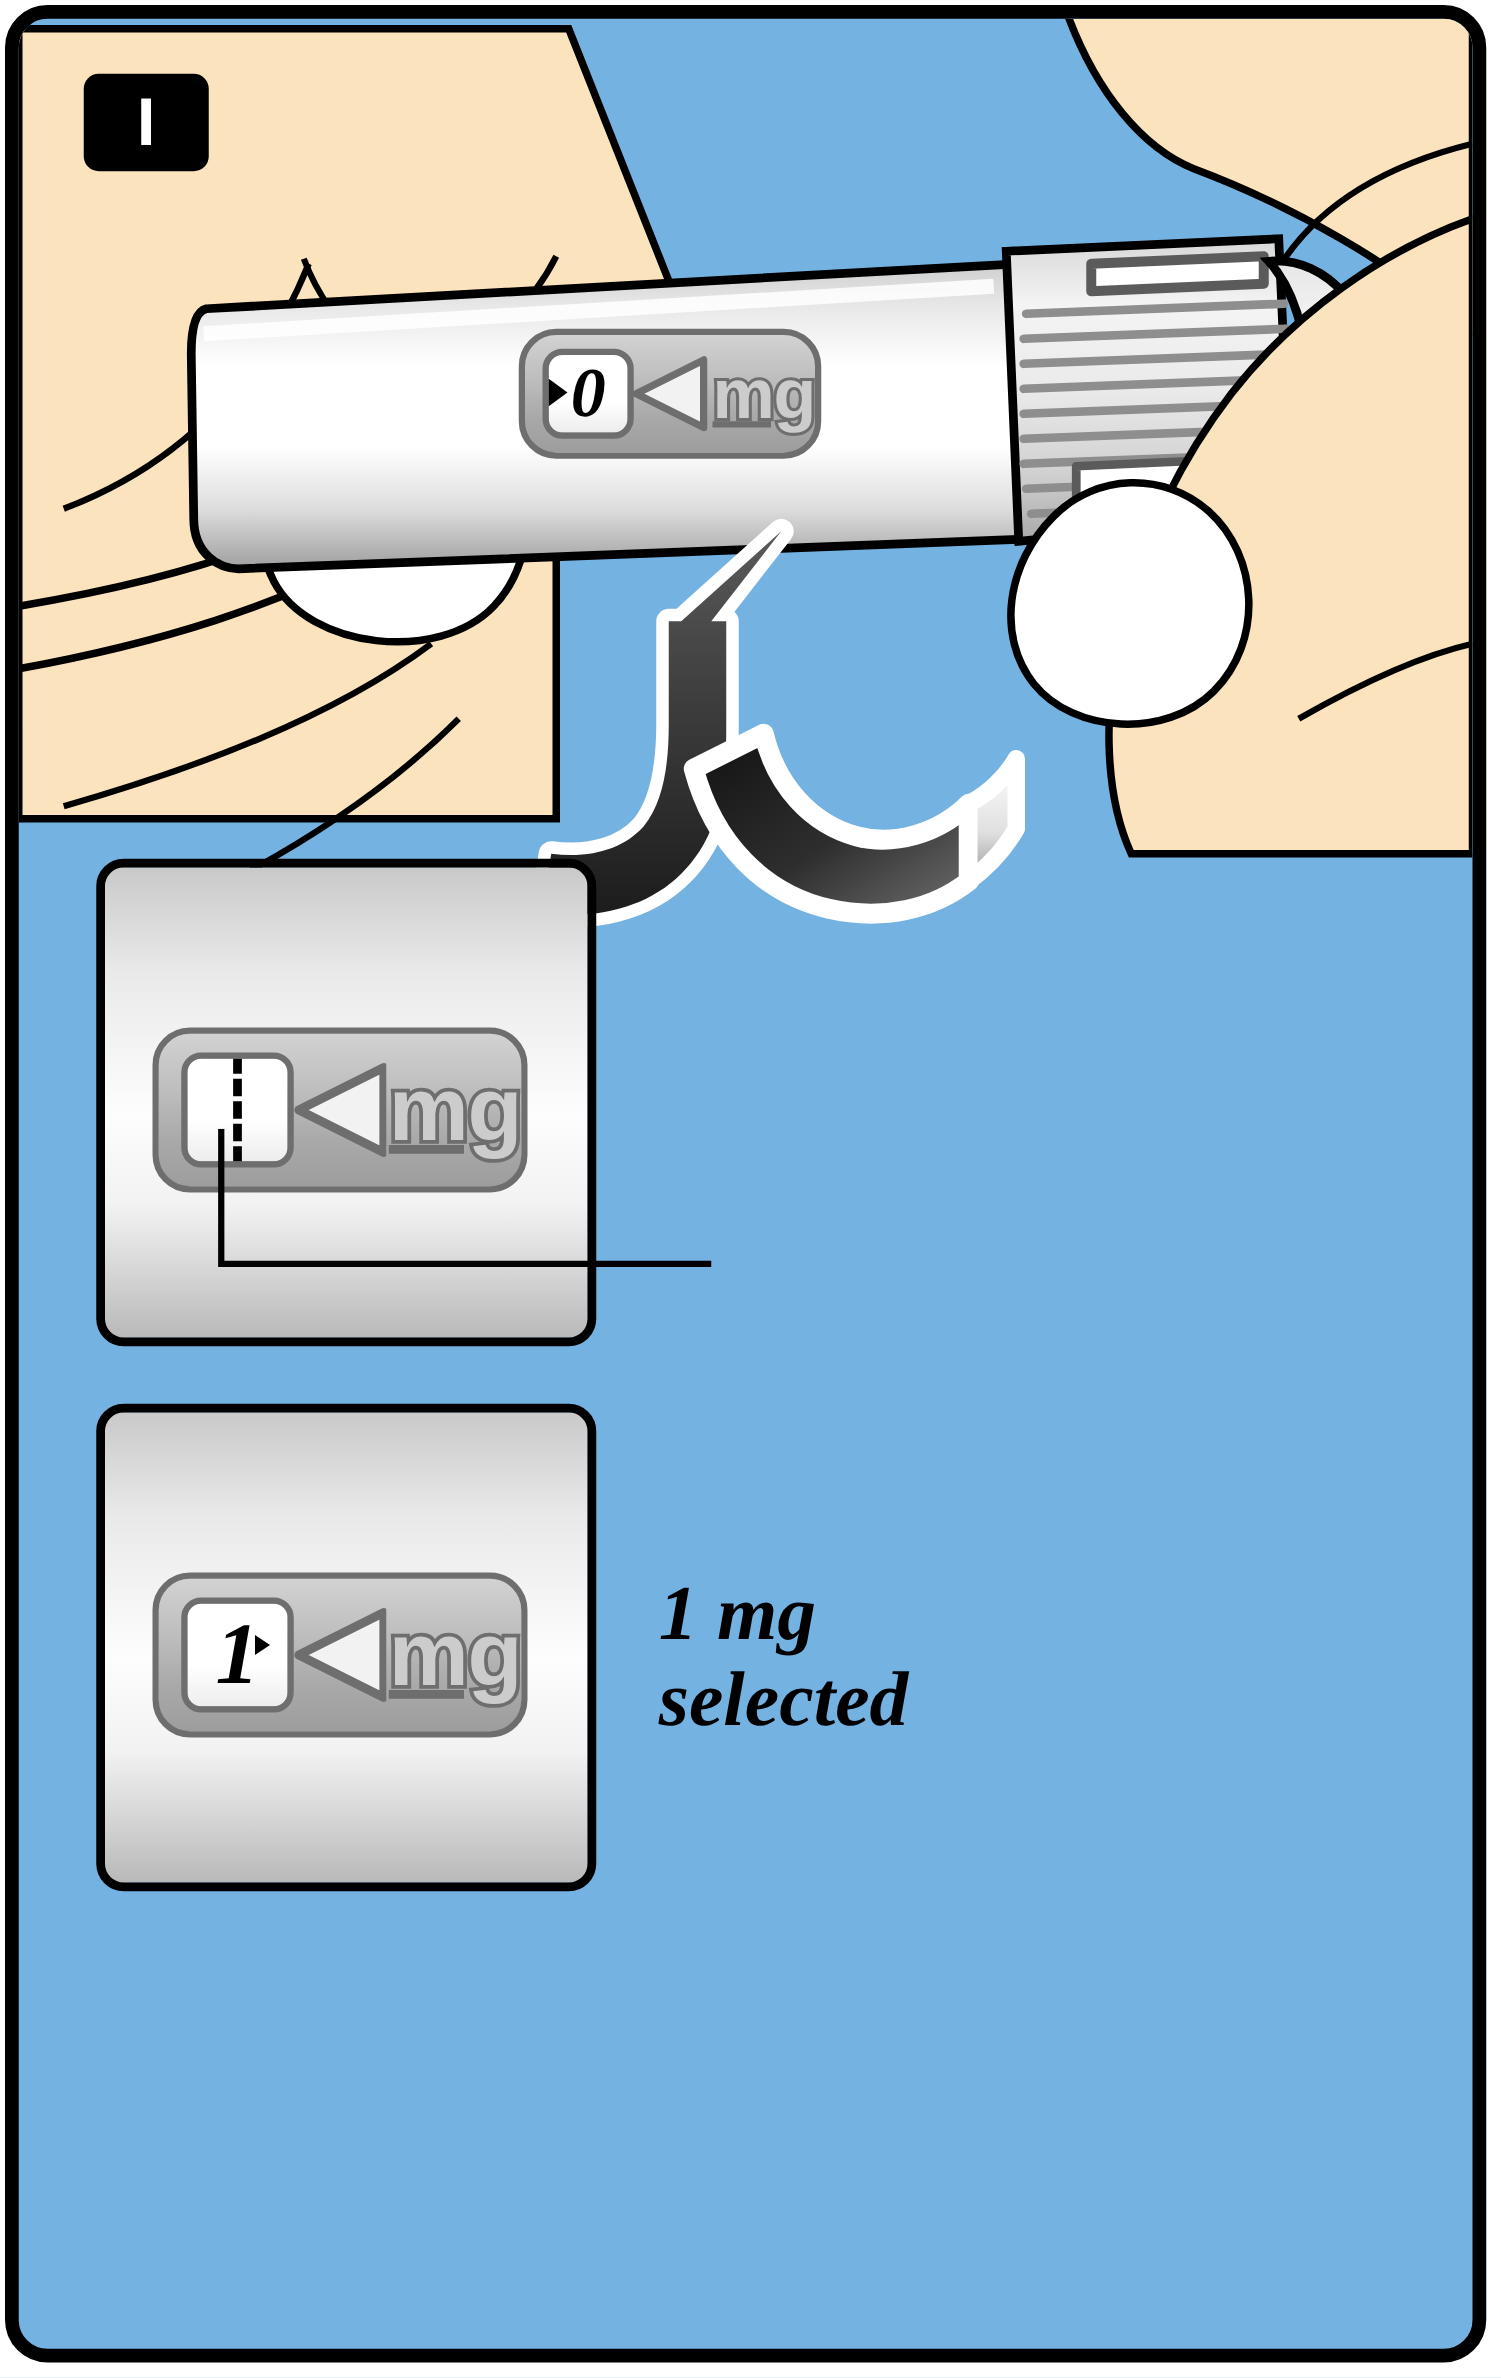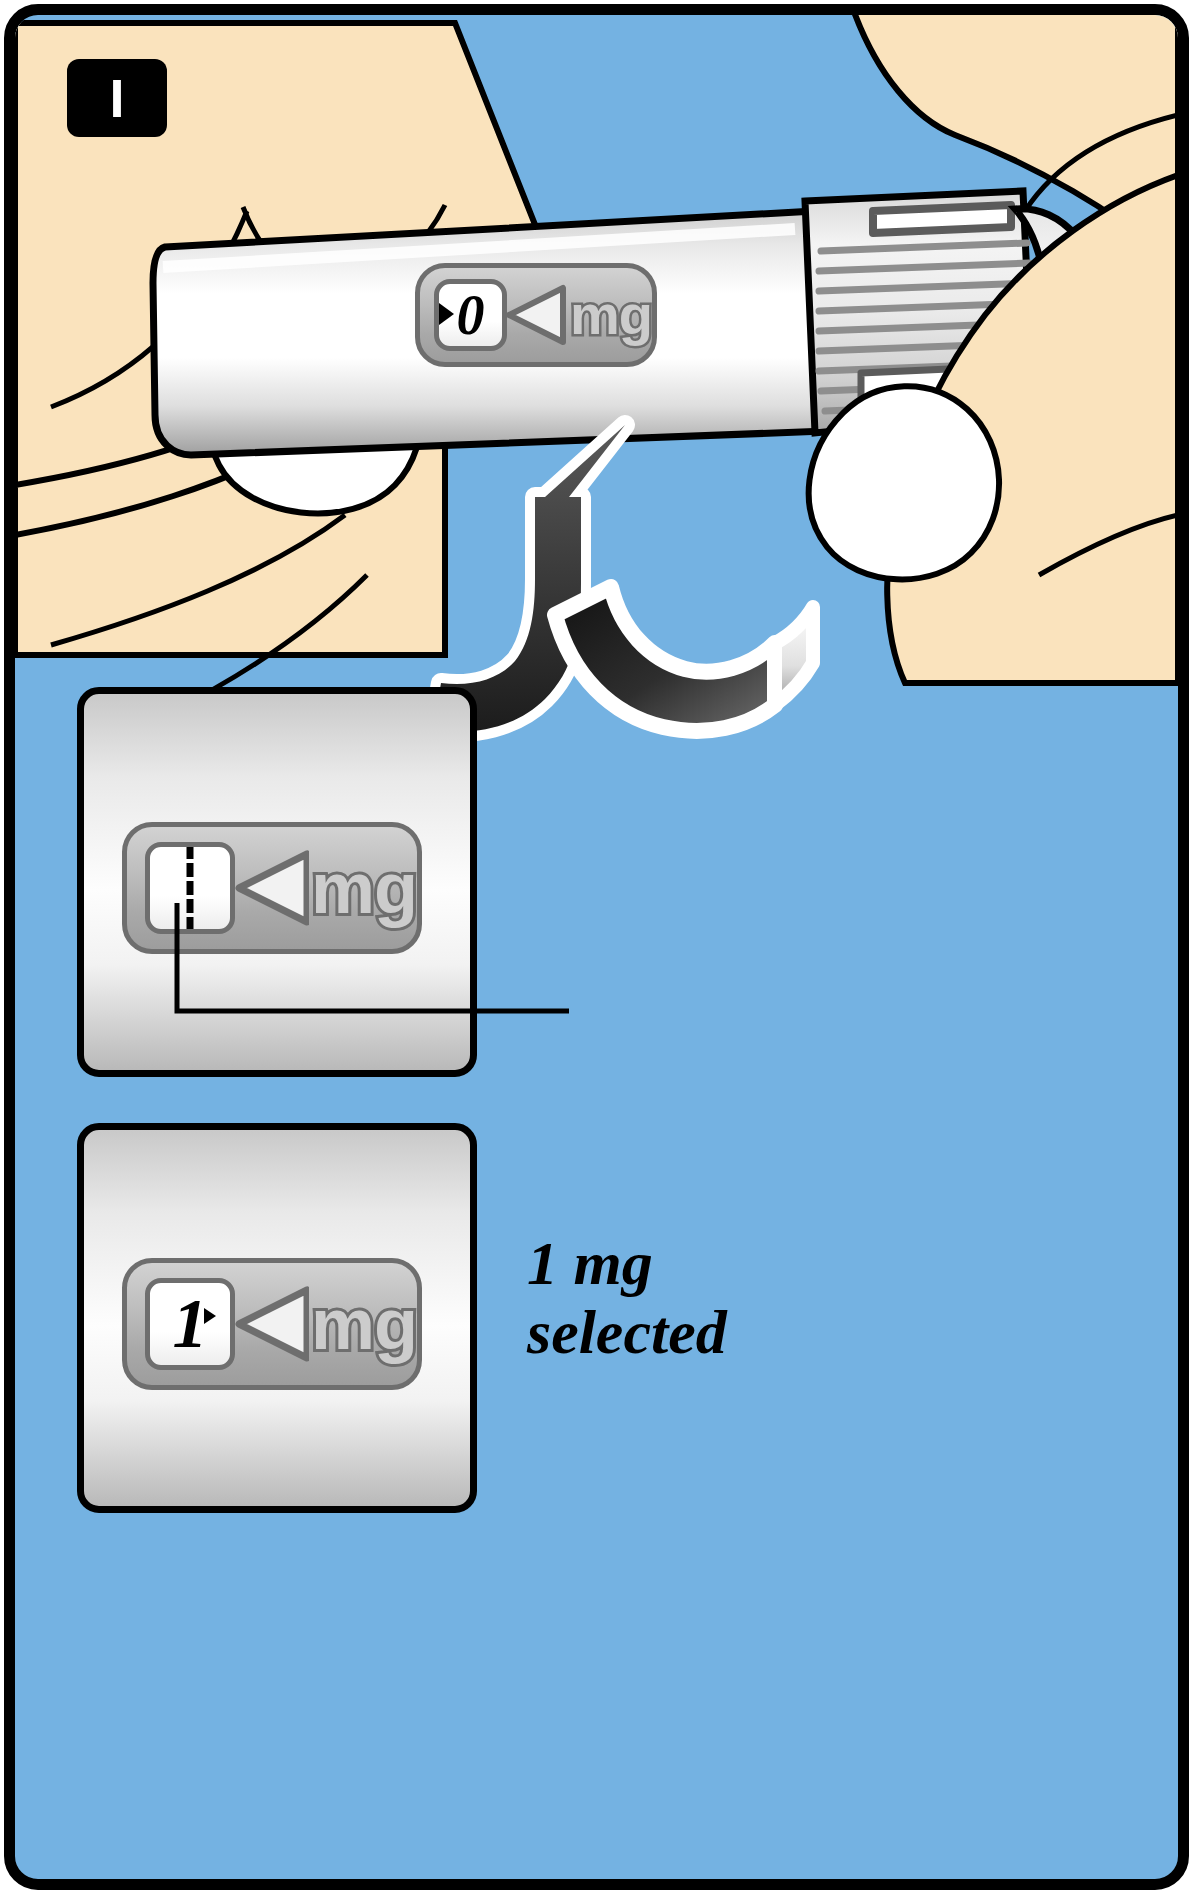--- a/index.html
+++ b/index.html
@@ -85,33 +85,34 @@
     width:0;
     border-left:7px dashed #000000;
     transform:translateX(-50%);
   }
   .mg{
     font-family:"Liberation Sans",sans-serif;
     font-weight:700;
     color:#cccccc;
     line-height:1;
     letter-spacing:-1px;
+    text-decoration:underline;
   }
 
   
   .callout{
     position:absolute;
     font-family:"Liberation Serif",serif;
     font-style:italic;font-weight:700;
     color:#000000;
     line-height:1.12;
     white-space:pre-line;
   }
   .callout-dashed{left:510px;top:872px;font-size:62px;}
-  .callout-selected{left:512px;top:1214px;font-size:62px;}
+  .callout-selected{left:512px;top:1242px;font-size:62px;}
 
   
   .leader{position:absolute;z-index:40;}
 </style>
 </head>
 <body>
 
 <div id="page">
 
   <div class="panel">

